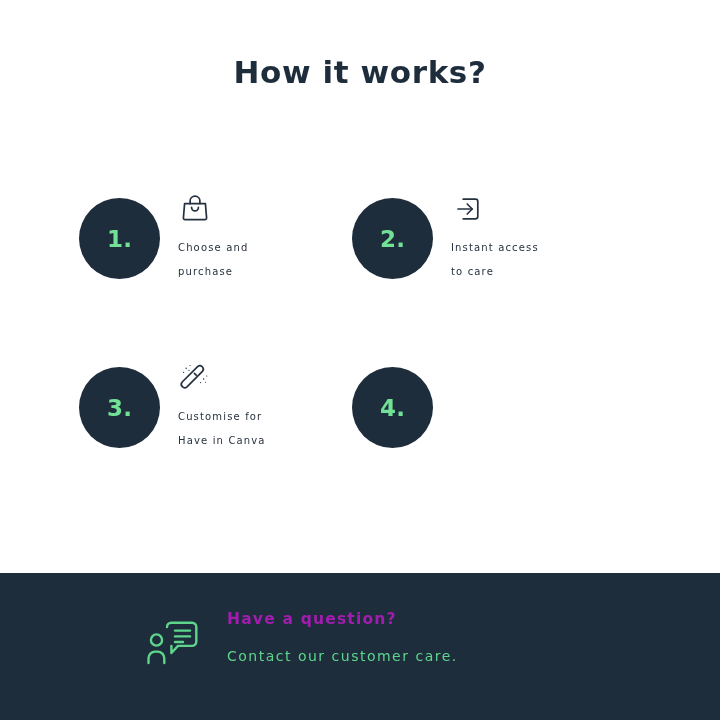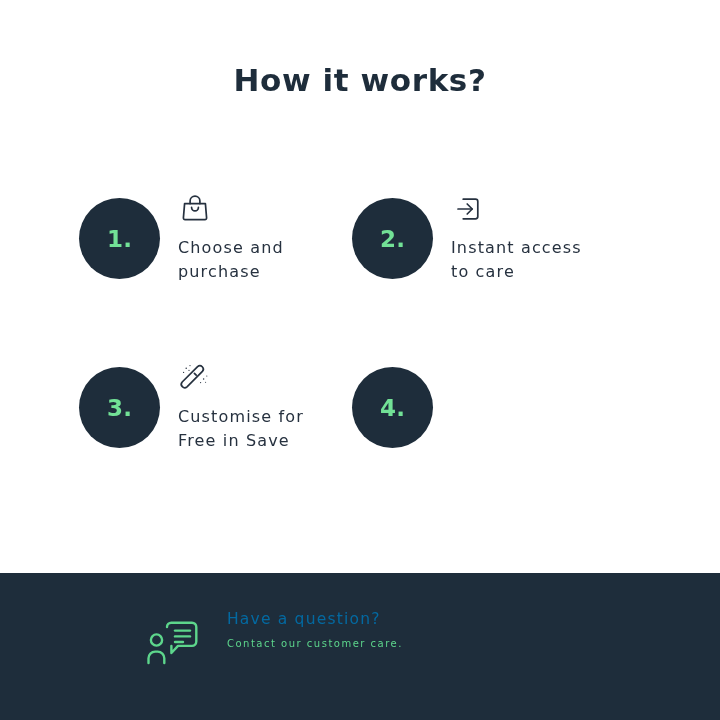--- a/index.html
+++ b/index.html
@@ -18,21 +18,21 @@
   .page {
     position: relative;
     width: 720px;
     height: 720px;
     background: #ffffff;
   }
 
   
   .heading {
     position: absolute;
-    top: 62px;
+    top: 54px;
     left: 0;
     width: 720px;
     text-align: center;
     font-size: 31px;
     font-weight: bold;
     color: #1e2d3b;
     letter-spacing: 0.6px;
     font-family: "DejaVu Sans", sans-serif;
   }
 
@@ -81,21 +81,21 @@
     padding-top: 2px;
   }
 
   .step-icon {
     height: 34px;
     display: block;
     margin-bottom: 10px;
   }
 
   .step-label {
-    font-size: 16px;
+    font-size: 10px;
     line-height: 24px;
     color: #26313f;
     letter-spacing: 1.15px;
     font-family: "DejaVu Sans", sans-serif;
     white-space: pre-line;
   }
 
   
   .footer {
     position: absolute;
@@ -119,29 +119,29 @@
     margin-top: 6px;
   }
 
   .footer-text {
     display: flex;
     flex-direction: column;
   }
 
   .footer-title {
     font-size: 15.5px;
-    font-weight: normal;
-    color: #0369a1;
+    font-weight: bold;
+    color: #a21caf;
     letter-spacing: 1.2px;
     font-family: "DejaVu Sans", sans-serif;
-    margin-bottom: 10px;
+    margin-bottom: 20px;
   }
 
   .footer-sub {
-    font-size: 10px;
+    font-size: 14px;
     color: #5dd68c;
     letter-spacing: 1.5px;
     font-family: "DejaVu Sans", sans-serif;
   }
 </style>
 </head>
 <body>
 
 <div class="page">
 
@@ -196,21 +196,21 @@
             <circle cx="12.0" cy="4.6" r="0.6" fill="#26313f" stroke="none"></circle>
             <circle cx="5.6" cy="11.4" r="0.6" fill="#26313f" stroke="none"></circle>
             <circle cx="11.0" cy="9.4" r="0.55" fill="#26313f" stroke="none"></circle>
             <circle cx="25.6" cy="18.0" r="0.75" fill="#26313f" stroke="none"></circle>
             <circle cx="28.8" cy="15.0" r="0.6" fill="#26313f" stroke="none"></circle>
             <circle cx="22.6" cy="21.6" r="0.6" fill="#26313f" stroke="none"></circle>
             <circle cx="27.6" cy="21.2" r="0.55" fill="#26313f" stroke="none"></circle>
           </svg>
         </span>
         <span class="step-label">Customise for
-Free in Save</span>
+Have in Canva</span>
       </div>
     </div>
 
     <div class="step">
       <div class="step-circle">
         <span class="step-number">4.</span>
       </div>
     </div>
 
   </div>

